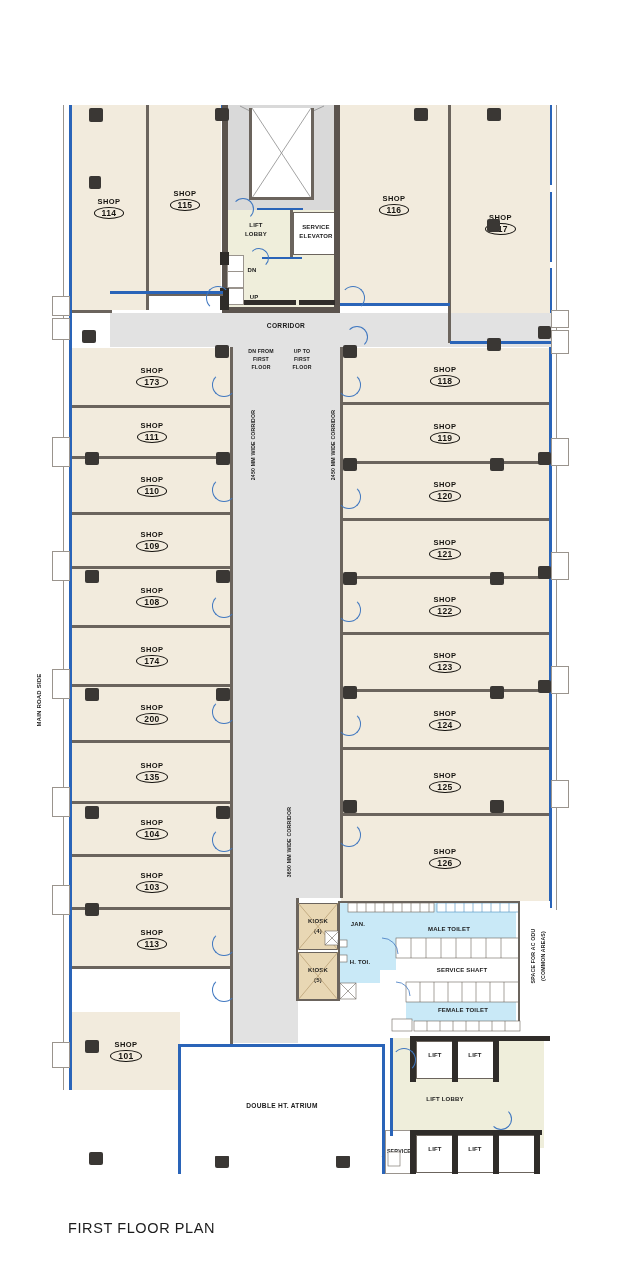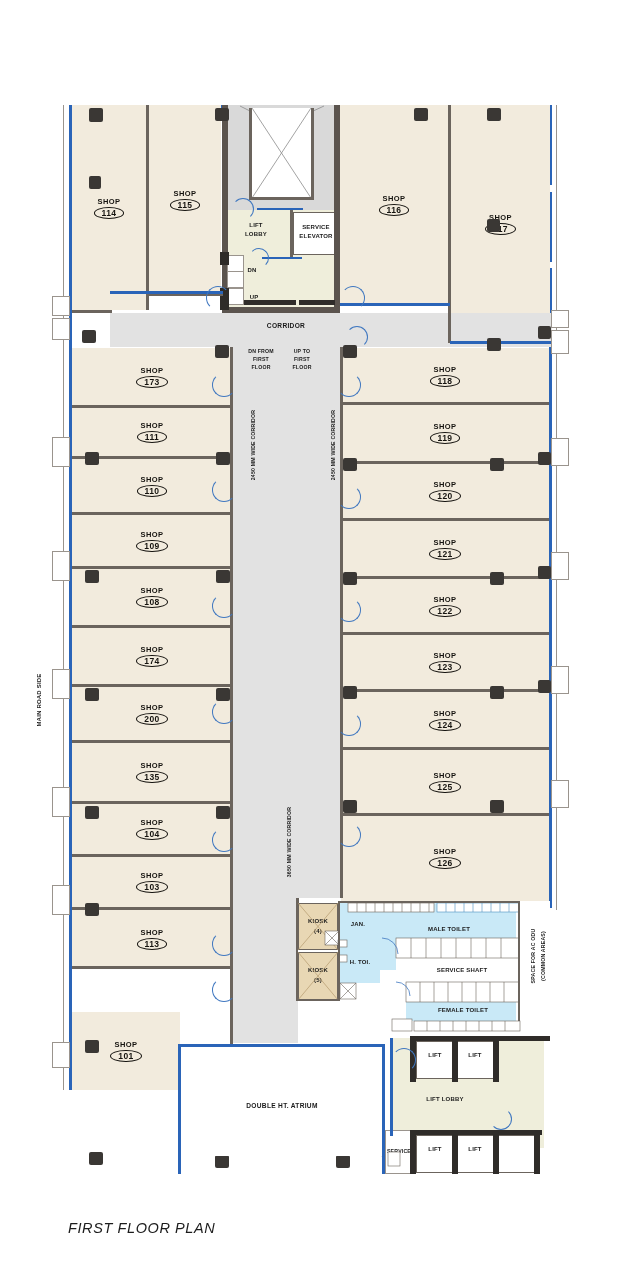--- a/index.html
+++ b/index.html
@@ -734,15 +734,15 @@
     <g stroke="#6b645d" stroke-width="0.6" fill="#ffffff">
       <rect x="392" y="1019" width="20" height="12"></rect>
     </g>
     <g stroke="#6b645d" stroke-width="0.6" fill="#ffffff">
       <rect x="388" y="1152" width="12" height="14"></rect>
     </g>
   </svg>
 
   <div class="lbl tiny6" style="left:36px; top:740px; width:80px; transform:rotate(-90deg); transform-origin:0 0;">MAIN ROAD SIDE</div>
 
-  <div class="title" style="left:68px; top:1220px;font-style:italic;">FIRST FLOOR PLAN</div>
+  <div class="title" style="left:68px; top:1220px;">FIRST FLOOR PLAN</div>
 
 </div>
 
 </body></html>

